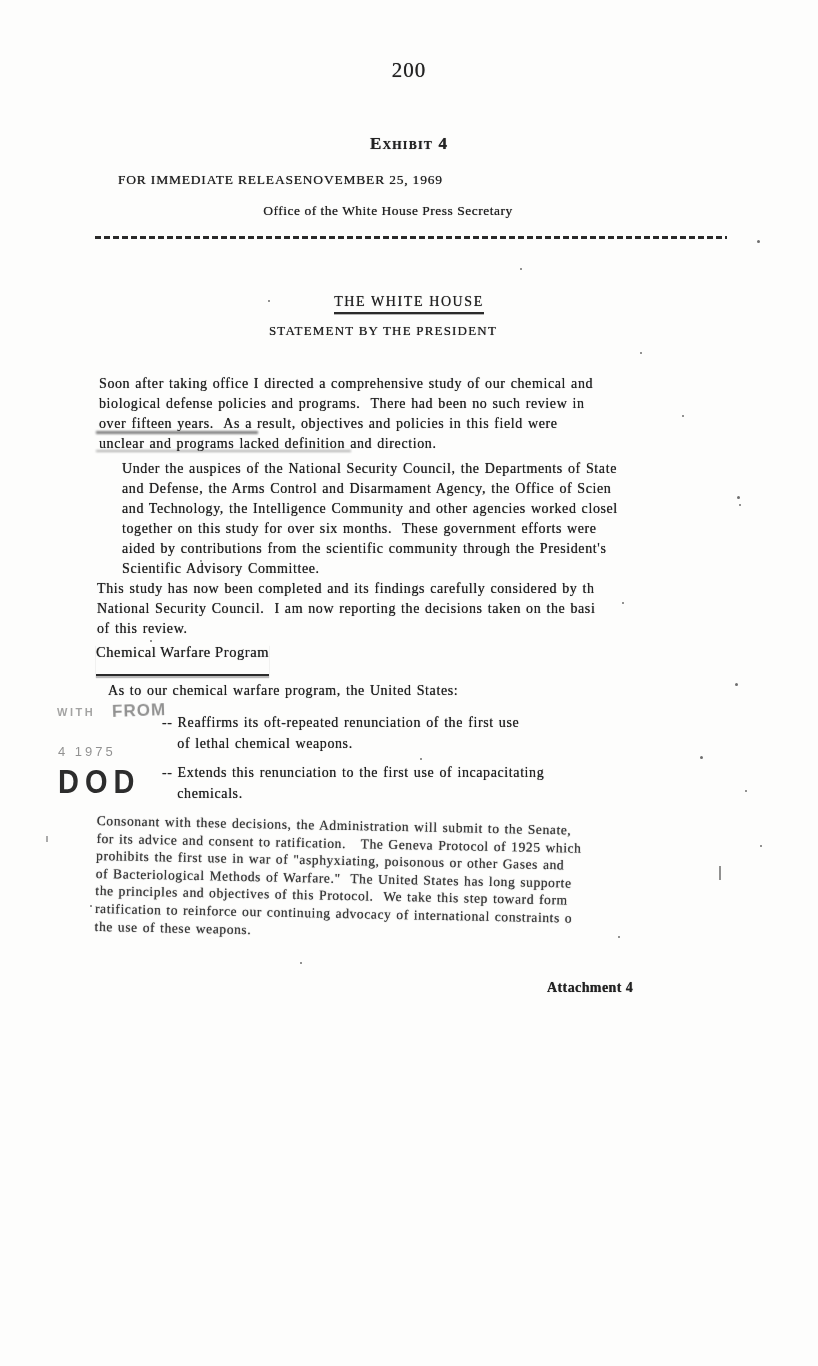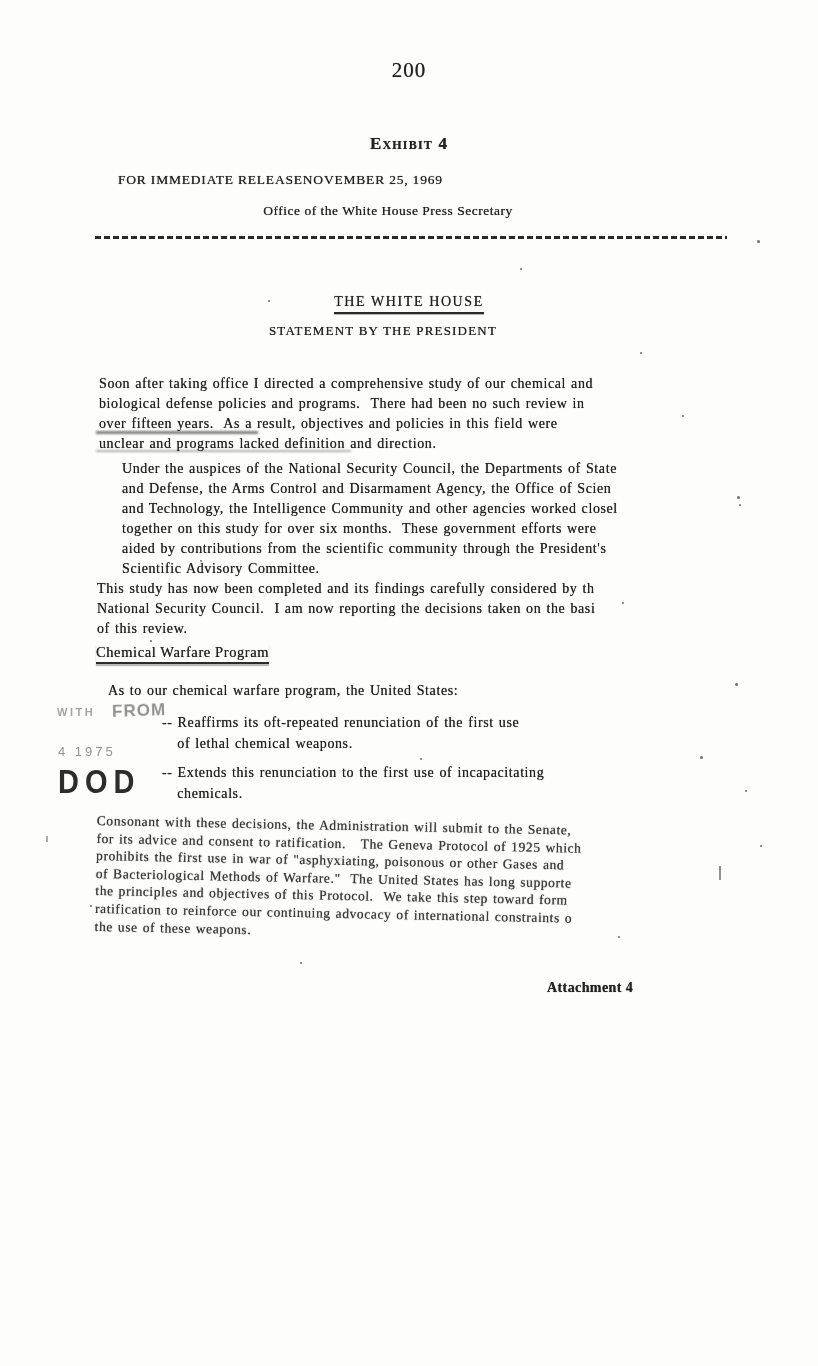--- a/index.html
+++ b/index.html
@@ -72,21 +72,21 @@
   .para1{top:374px;left:99px;}
   .para2{top:459px;left:97px;margin-left:25px;}
   .para3{top:579px;left:97px;}
   .section-heading{
     top:644px;left:96px;
     font-size:14.5px;letter-spacing:0.6px;
   }
   .section-heading span{
     display:inline-block;
     border-bottom:2px solid #2b2b2b;
-    padding-bottom:1px;
+    padding-bottom:13px;
     box-shadow:0 2px 1px rgba(30,30,30,0.3);
   }
   .lead-in{top:681px;left:108px;}
   .bullet1{top:712px;left:162px;line-height:21px;}
   .bullet2{top:762px;left:162px;line-height:21px;}
   .para4{
     top:812px;left:97px;
     font-size:13.5px;line-height:17.6px;
     color:#383838;
     text-shadow:0 0 1px rgba(70,70,70,0.9);

